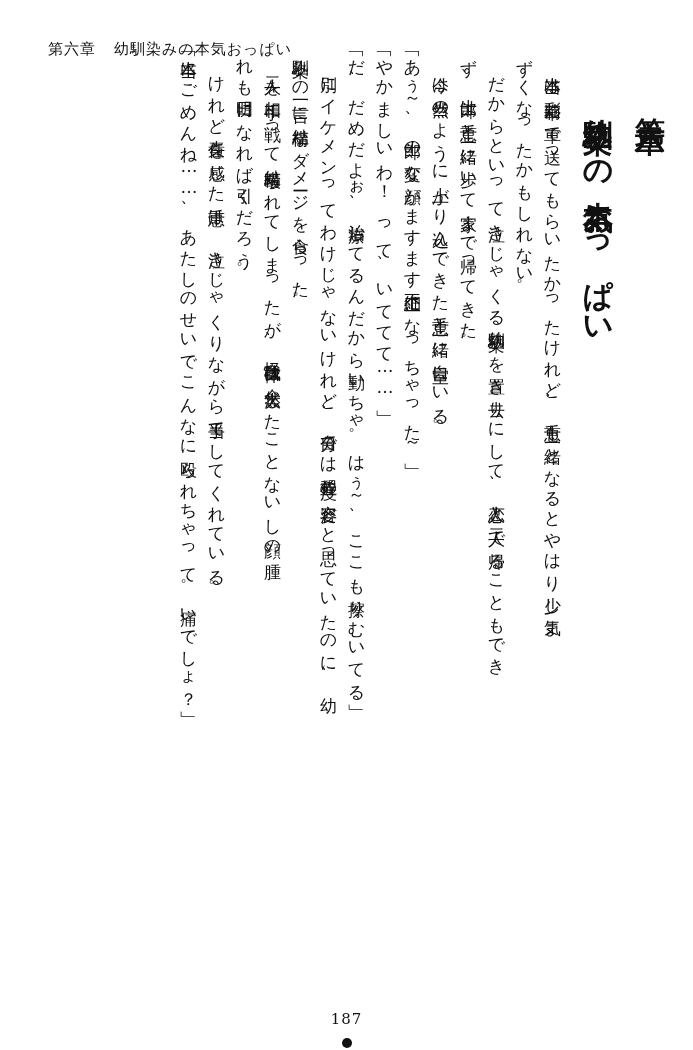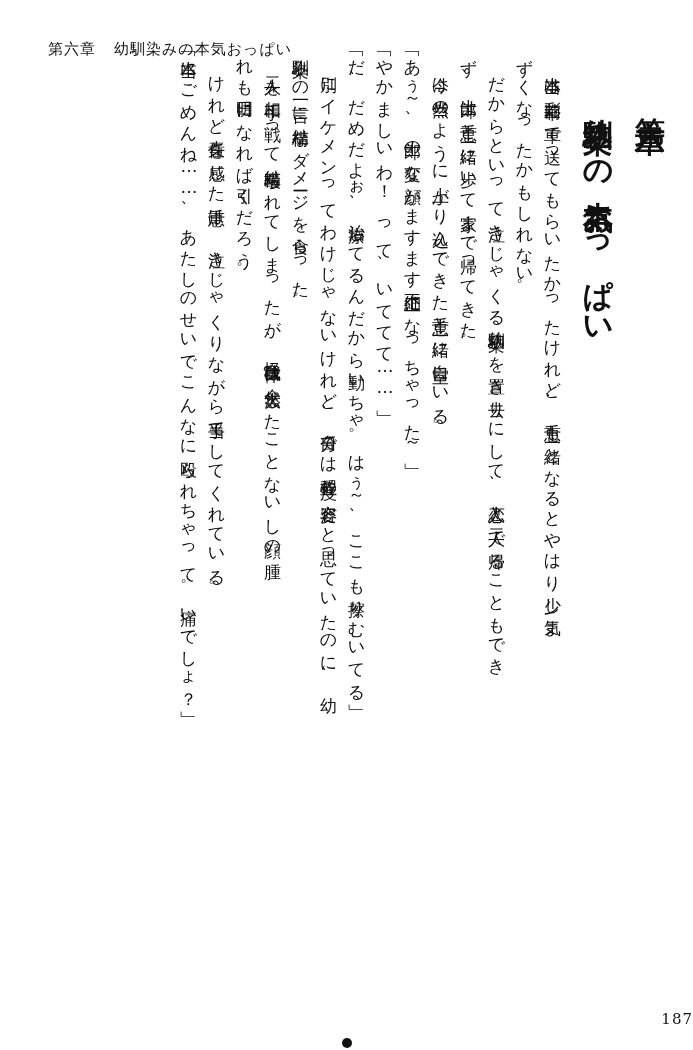--- a/index.html
+++ b/index.html
@@ -70,21 +70,21 @@
 
   .vline.indent {
     padding-top: 18px;
   }
 
   .page-number {
     position: absolute;
     bottom: 22px;
     left: 0;
     width: 100%;
-    text-align: right;
+    text-align: center;
     font-size: 15px;
     letter-spacing: 1px;
   }
 
   .spine-mark {
     position: absolute;
     bottom: 2px;
     left: 50%;
     transform: translateX(-50%);
     width: 10px;

